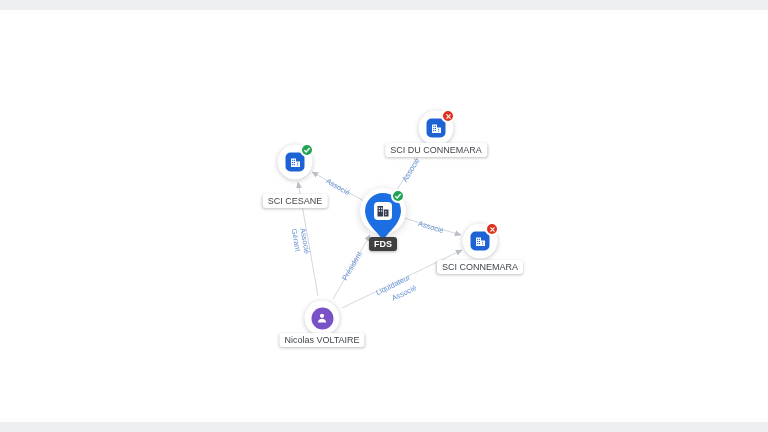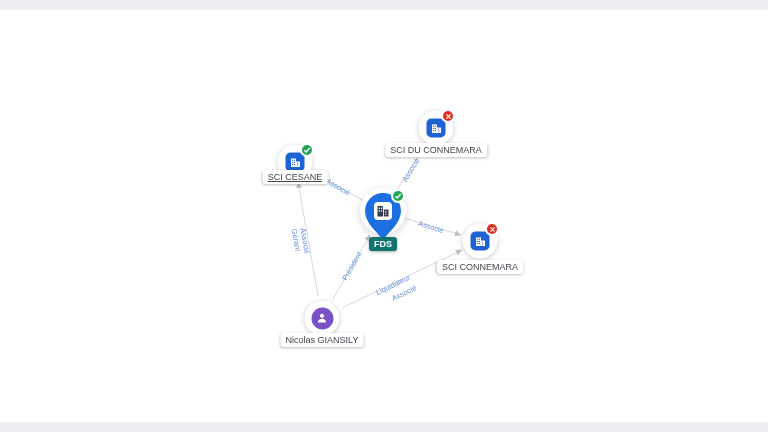--- a/index.html
+++ b/index.html
@@ -52,21 +52,21 @@
   .node-label {
     position:absolute; left:0; transform:translateX(-50%);
     background:#ffffff; color:#41464c;
     font-size:9px; line-height:11px; white-space:nowrap;
     padding:1.5px 5px; border-radius:3px;
     box-shadow:0 1px 3px rgba(0,0,0,.25);
     z-index:4;
     text-align:center;
   }
   .node-label.focus {
-    background:#0f766e; color:#ffffff; font-weight:bold;
+    background:#404040; color:#ffffff; font-weight:bold;
     box-shadow:0 1px 3px rgba(0,0,0,.3);
   }
 
   .halo {
     position:absolute; left:0; top:0; transform:translate(-50%,-50%);
     width:46px; height:46px; border-radius:50%;
     background:#ffffff; box-shadow:0 2px 8px rgba(0,0,0,.16);
   }
   .pin { position:absolute; left:-22px; top:-20px; }
 </style>
@@ -140,21 +140,21 @@
           <rect x="15.3" y="12.5" width="2" height="2" fill="#1e63d4"></rect>
           <rect x="15.3" y="16.2" width="2" height="2" fill="#1e63d4"></rect>
         </svg>
       </span>
     </div>
     <span class="badge ok" style="left:5px; top:-19px;">
       <svg width="8" height="8" viewBox="0 0 24 24">
           <path d="M4 13 L9.5 18 L20 6" stroke="#fff" stroke-width="4" fill="none"></path>
         </svg>
     </span>
-    <div class="node-label" style="top:8px;text-decoration:underline;">SCI CESANE</div>
+    <div class="node-label" style="top:32px;">SCI CESANE</div>
   </div>
 
   <div class="node" style="left:383px; top:211px;">
     <div class="halo"></div>
     <svg class="pin" width="44" height="56" viewBox="0 0 44 56">
       <path d="M22,50 C18,41 5,35 4,20 A18,18 0 1 1 40,20 C39,35 26,41 22,50 Z" fill="#1b6fe3"></path>
       <rect x="13" y="11" width="18" height="18" rx="4" fill="#ffffff"></rect>
       <rect x="16.5" y="15" width="5.5" height="10.5" fill="#333d4f"></rect>
       <rect x="22.8" y="18.5" width="4.7" height="7" fill="#333d4f"></rect>
       <rect x="17.7" y="16.6" width="1.3" height="1.3" fill="#ffffff"></rect>
@@ -199,15 +199,15 @@
 
   <div class="node" style="left:322px; top:318px;">
     <div class="disc">
       <span class="pcircle">
         <svg width="13" height="13" viewBox="0 0 24 24" fill="#fff">
           <circle cx="12" cy="8" r="3.8"></circle>
           <path d="M4.5 20 C4.5 15.6 8 13.2 12 13.2 C16 13.2 19.5 15.6 19.5 20 L19.5 20.5 L4.5 20.5 Z"></path>
         </svg>
       </span>
     </div>
-    <div class="node-label" style="top:15px;">Nicolas GIANSILY</div>
+    <div class="node-label" style="top:15px;">Nicolas VOLTAIRE</div>
   </div>
 </div>
 
 </body></html>

